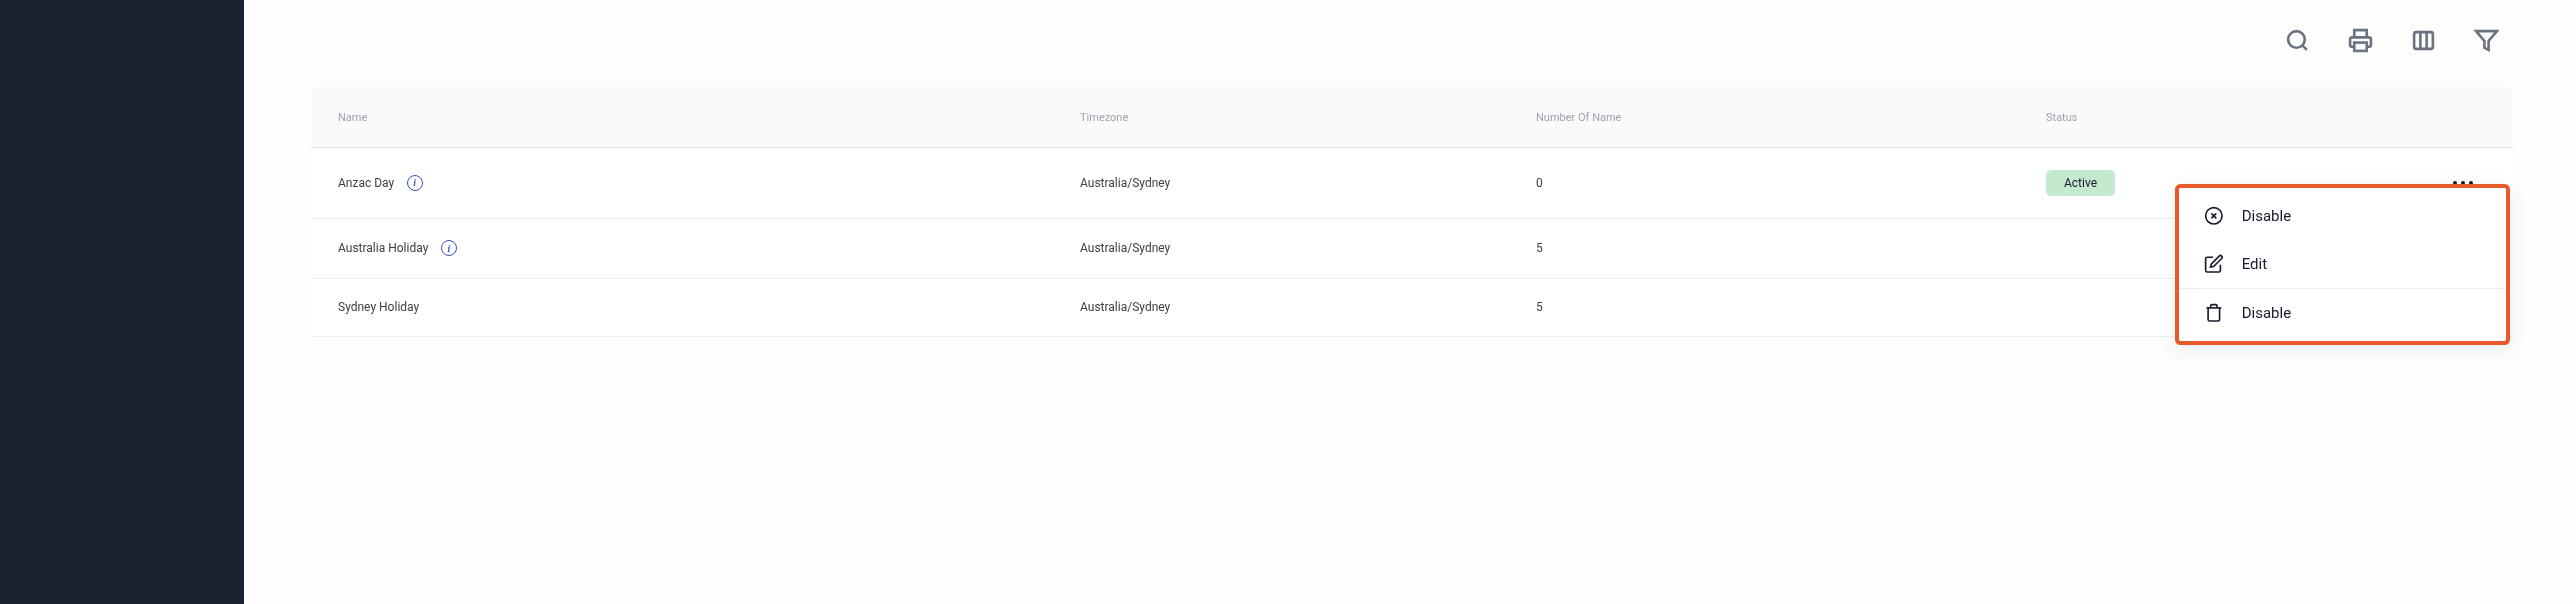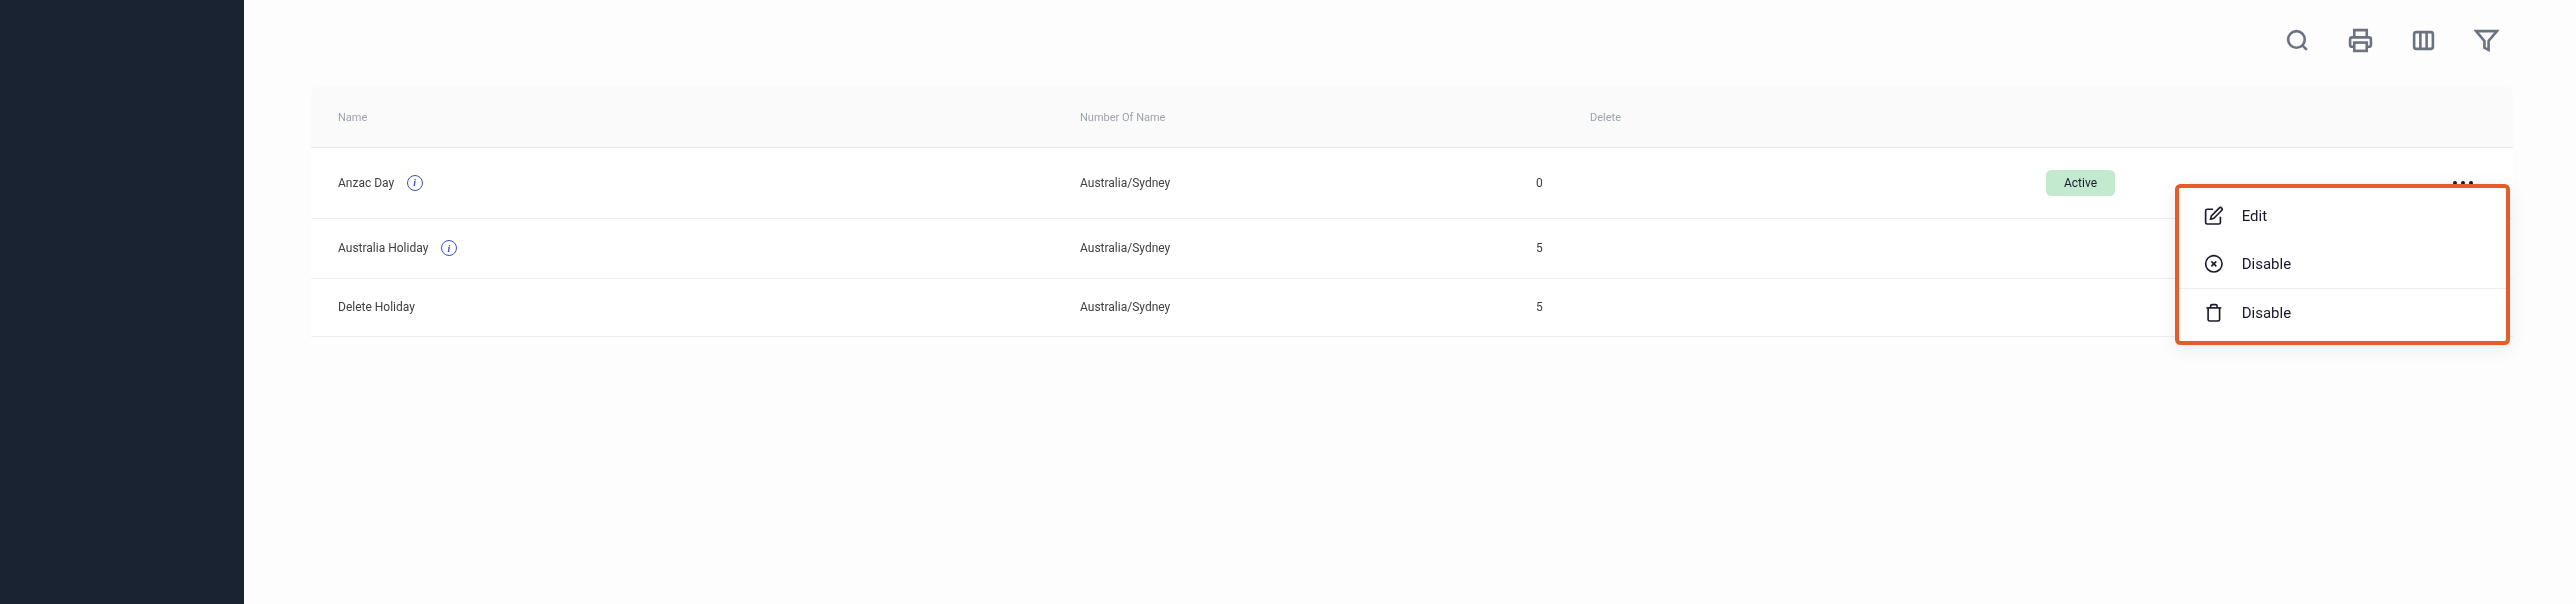--- a/index.html
+++ b/index.html
@@ -202,22 +202,23 @@
       <div class="icon-btn">
         <svg viewBox="0 0 24 24">
             <polygon points="22 3 2 3 10 12.46 10 19 14 21 14 12.46 22 3"></polygon>
           </svg>
       </div>
     </div>
 
     <div class="table-wrap">
       <div class="table-header">
         <div class="col-name">Name</div>
+        <div class="col-timezone">Timezone</div>
         <div class="col-days">Number Of Name</div>
-        <div class="col-status">Delete</div>
+        <div class="col-status">Status</div>
       </div>
 
       <div class="table-row">
         <div class="col-name">
           <span class="cell-text">Anzac Day</span>
           <span class="info-icon">i</span>
         </div>
         <div class="col-timezone cell-text">Australia/Sydney</div>
         <div class="col-days cell-text">0</div>
         <div class="col-status">
@@ -235,48 +236,48 @@
           <span class="cell-text">Australia Holiday</span>
           <span class="info-icon">i</span>
         </div>
         <div class="col-timezone cell-text">Australia/Sydney</div>
         <div class="col-days cell-text">5</div>
         <div class="col-status"></div>
       </div>
 
       <div class="table-row">
         <div class="col-name">
-          <span class="cell-text">Delete Holiday</span>
+          <span class="cell-text">Sydney Holiday</span>
         </div>
         <div class="col-timezone cell-text">Australia/Sydney</div>
         <div class="col-days cell-text">5</div>
         <div class="col-status"></div>
       </div>
     </div>
 
     <div class="dropdown-menu">
-      <div class="menu-item">
-        <span class="menu-icon">
-          <svg viewBox="0 0 24 24">
-              <path d="M11 4H4a2 2 0 0 0-2 2v14a2 2 0 0 0 2 2h14a2 2 0 0 0 2-2v-7"></path>
-              <path d="M18.5 2.5a2.121 2.121 0 0 1 3 3L12 15l-4 1 1-4 9.5-9.5z"></path>
-            </svg>
-        </span>
-        <span>Edit</span>
-      </div>
       <div class="menu-item">
         <span class="menu-icon">
           <svg viewBox="0 0 24 24">
               <circle cx="12" cy="12" r="10"></circle>
               <line x1="15" y1="9" x2="9" y2="15"></line>
               <line x1="9" y1="9" x2="15" y2="15"></line>
             </svg>
         </span>
         <span>Disable</span>
       </div>
+      <div class="menu-item">
+        <span class="menu-icon">
+          <svg viewBox="0 0 24 24">
+              <path d="M11 4H4a2 2 0 0 0-2 2v14a2 2 0 0 0 2 2h14a2 2 0 0 0 2-2v-7"></path>
+              <path d="M18.5 2.5a2.121 2.121 0 0 1 3 3L12 15l-4 1 1-4 9.5-9.5z"></path>
+            </svg>
+        </span>
+        <span>Edit</span>
+      </div>
       <div class="menu-divider"></div>
       <div class="menu-item">
         <span class="menu-icon">
           <svg viewBox="0 0 24 24">
               <polyline points="3 6 5 6 21 6"></polyline>
               <path d="M19 6v14a2 2 0 0 1-2 2H7a2 2 0 0 1-2-2V6m3 0V4a2 2 0 0 1 2-2h4a2 2 0 0 1 2 2v2"></path>
             </svg>
         </span>
         <span>Disable</span>
       </div>

